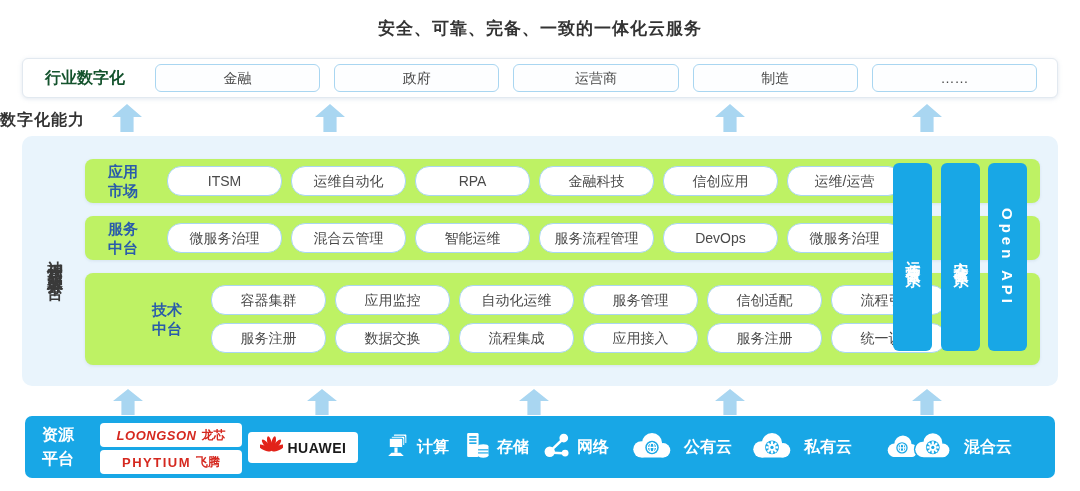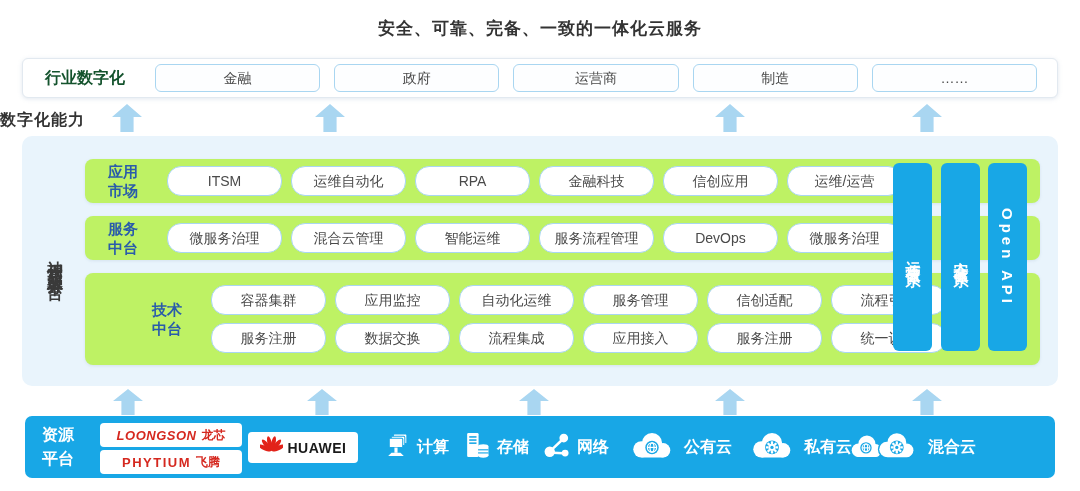--- a/index.html
+++ b/index.html
@@ -59,21 +59,21 @@
   .logo-loongson{left:75px;top:7px;width:142px;height:24px;}
   .logo-phytium{left:75px;top:34px;width:142px;height:24px;}
   .logo-huawei{left:223px;top:16px;width:110px;height:31px;}
   .red-it{color:#d5281f;font-weight:800;font-style:italic;font-size:13px;letter-spacing:.5px;}
   .red-b{color:#d5281f;font-weight:bold;font-size:12px;}
   .red-w{color:#d5281f;font-weight:bold;font-size:13px;letter-spacing:1.5px;}
   .hw-text{color:#1a1a1a;font-weight:bold;font-size:14px;letter-spacing:.5px;}
   .res-item{position:absolute;top:0;height:100%;display:flex;align-items:center;gap:7px;
             color:#fff;font-size:16px;font-weight:600;}
   .ri-compute{left:358px;} .ri-storage{left:438px;} .ri-network{left:518px;}
-  .ri-public{left:602px;} .ri-private{left:722px;} .ri-hybrid{left:822px;text-align:center;}
+  .ri-public{left:602px;} .ri-private{left:722px;} .ri-hybrid{left:858px;text-align:center;}
 </style>
 </head>
 <body>
 
 <div class="stage">
 
   <div class="title">安全、可靠、完备、一致的一体化云服务</div>
 
   <div class="industry-row">
     <div class="industry-label">行业数字化</div>

